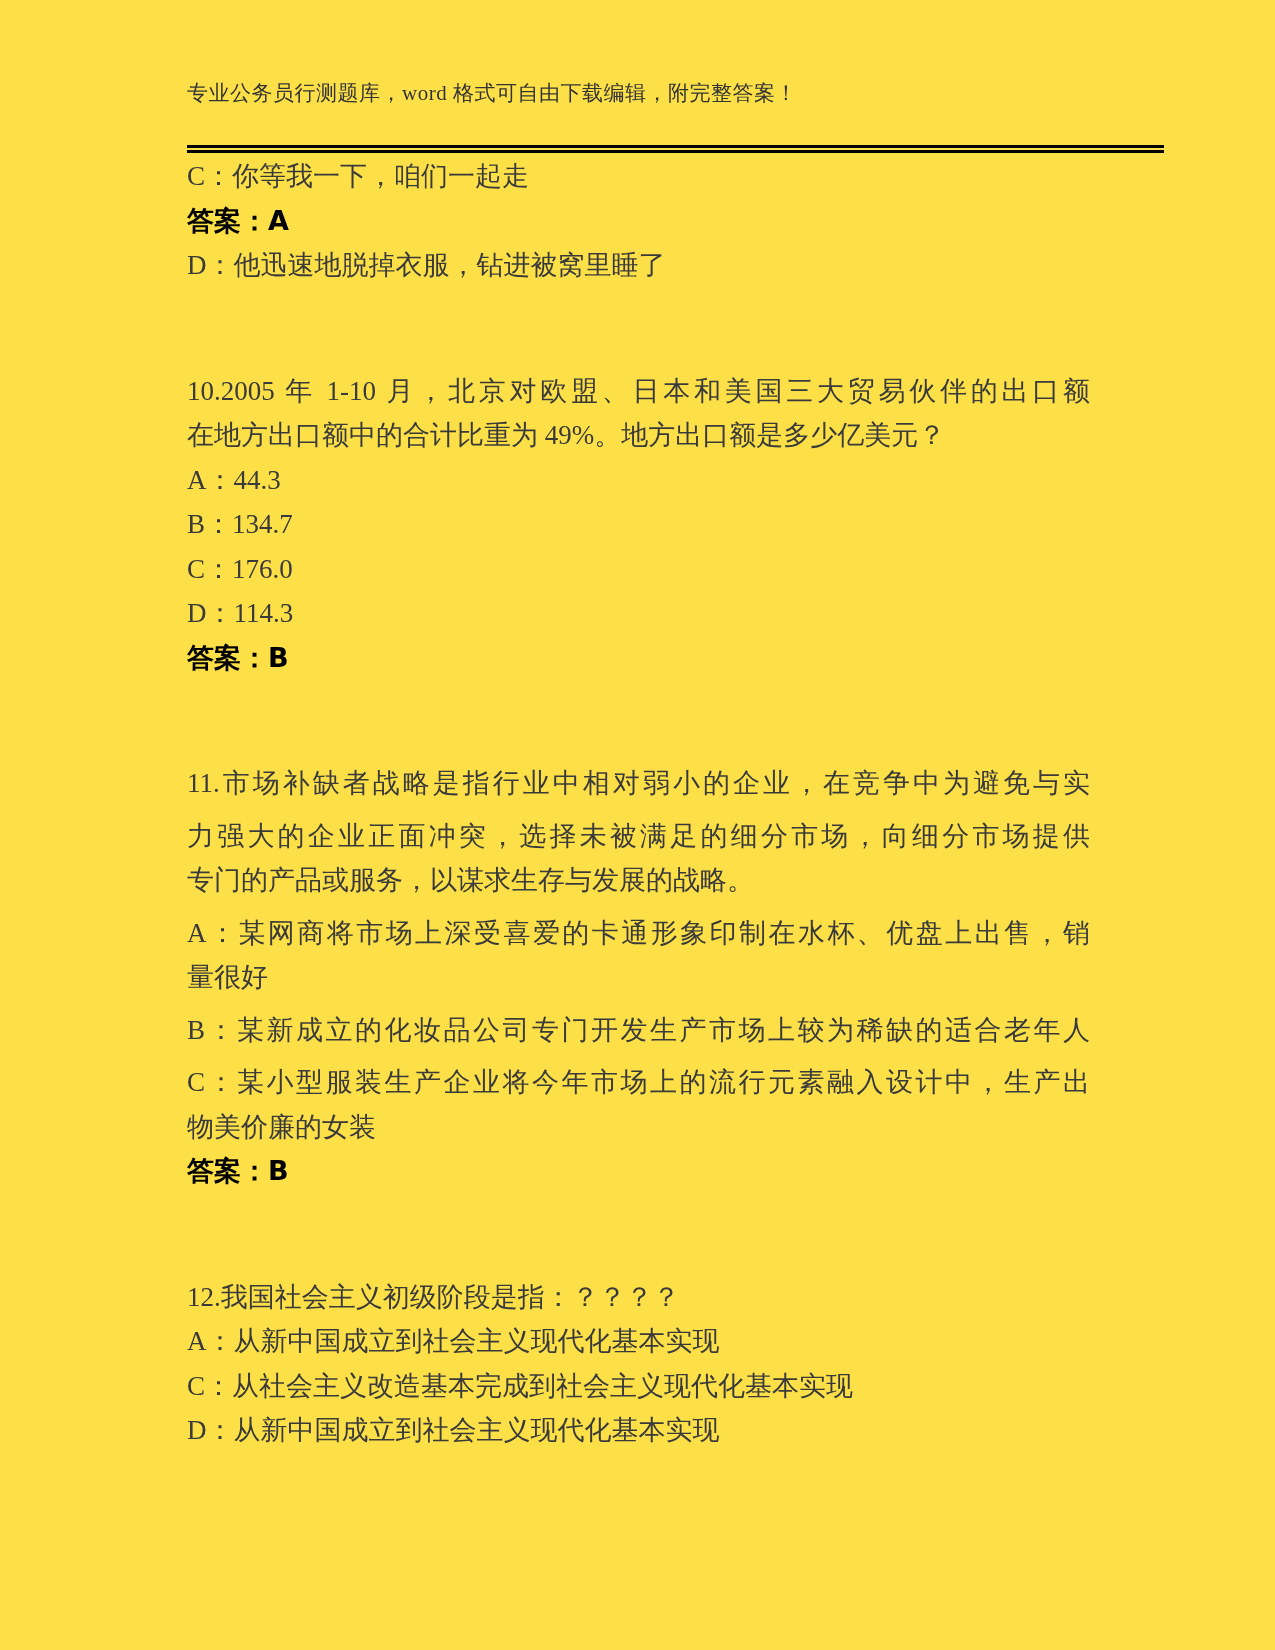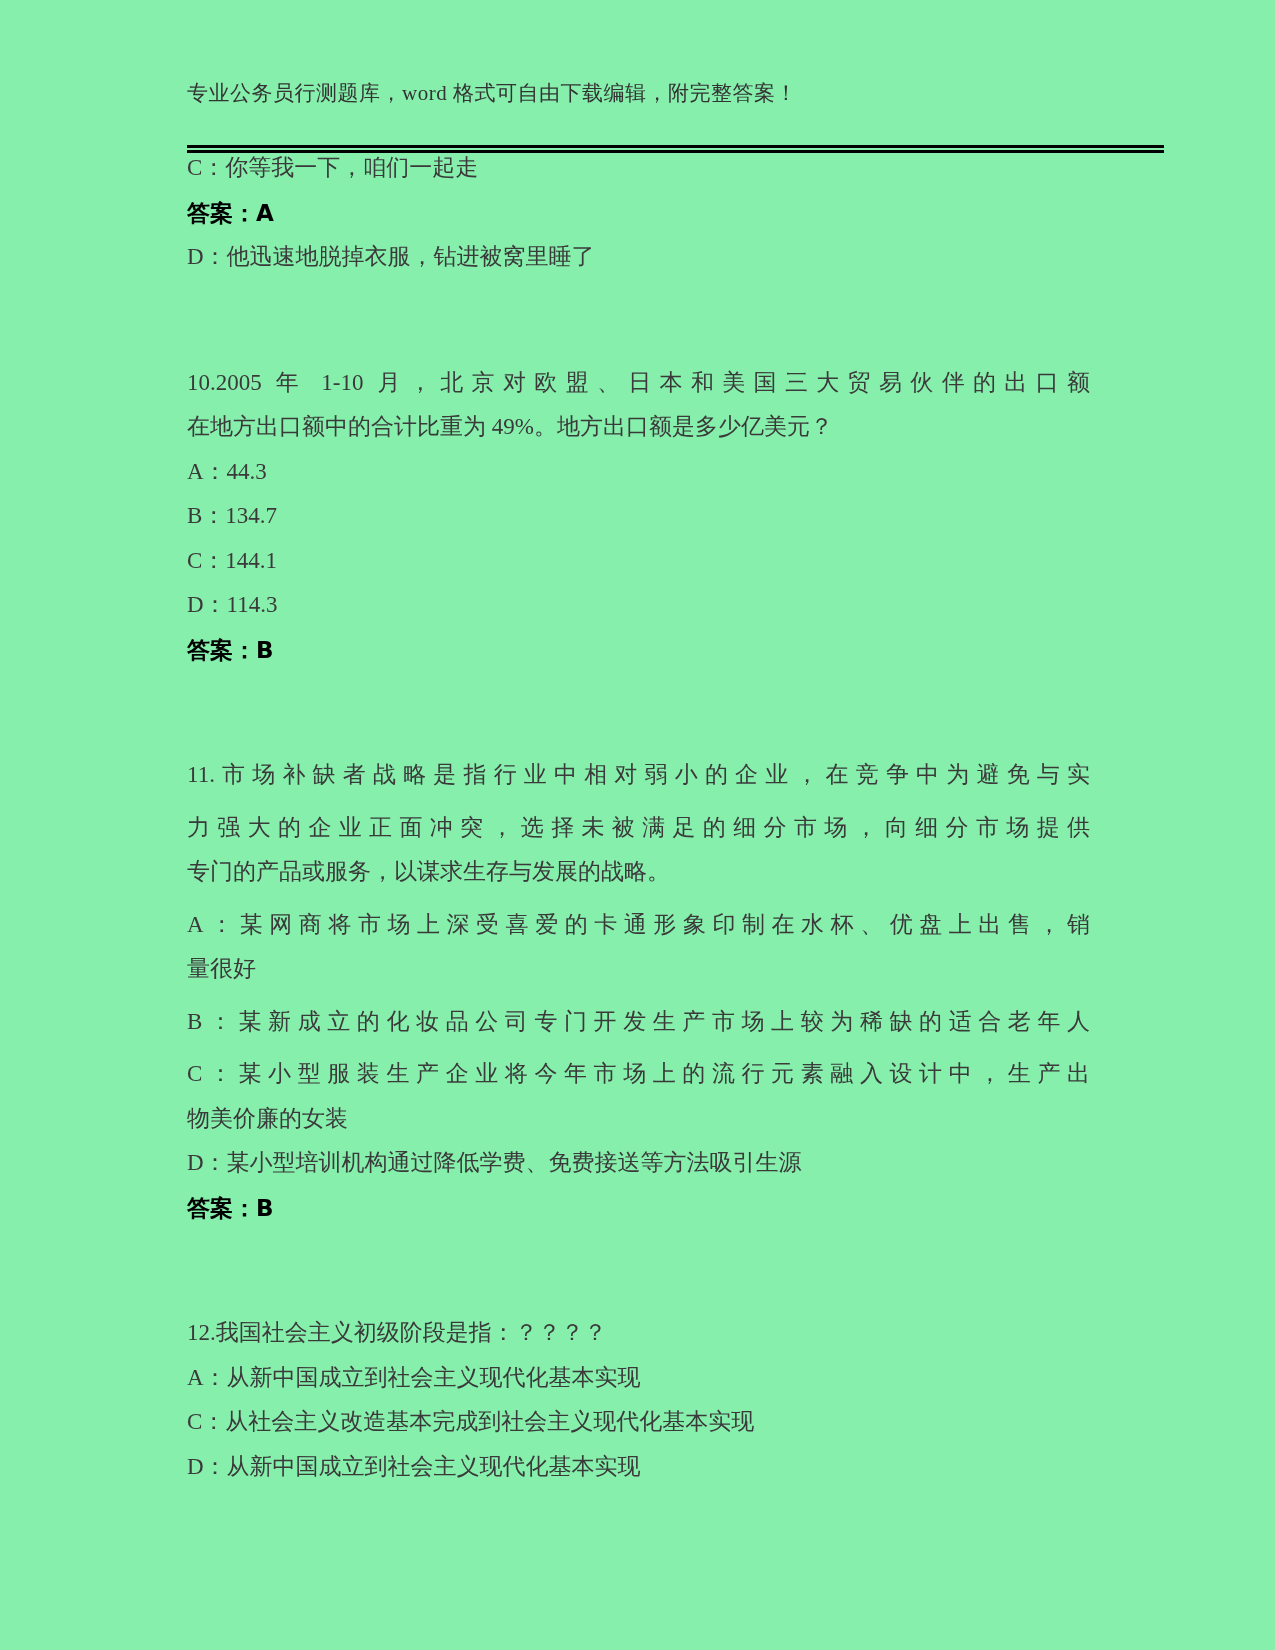--- a/index.html
+++ b/index.html
@@ -1,32 +1,32 @@
 <!DOCTYPE html>
 <html><head>
 <meta charset="utf-8">
 <style>
   html,body { margin:0; padding:0; background:#ffffff; }
   .page {
-    position:relative; width:1275px; height:1650px; background:#86efac;
+    position:relative; width:1275px; height:1650px; background:#fde047;
     margin:0 auto; overflow:hidden;
     font-family:"Liberation Serif","DejaVu Serif",serif;
   }
   .header-text {
     position:absolute; left:187px; top:80px;
     font-size:21px; line-height:26px; color:#333333; letter-spacing:0.5px;
   }
   .header-rule {
     position:absolute; left:187px; top:145px; width:977px; height:2px;
     border-top:3px solid #000000; border-bottom:3px solid #000000;
     box-sizing:content-box;
   }
   .body-block {
-    position:absolute; left:187px; top:146px; width:903px;
-    font-size:23px; line-height:44.5px; color:#3a3a3a;
+    position:absolute; left:187px; top:154px; width:903px;
+    font-size:27px; line-height:44.5px; color:#3a3a3a;
   }
   .ln { min-height:44.5px; }
   .j  { text-align:justify; text-align-last:justify;margin-top:8px; }
   .ans {
     font-family:"DejaVu Sans","Liberation Sans",sans-serif;
     font-weight:700; color:#000000;
   }
   .gap { margin-top:81px; }
 </style>
 </head>
@@ -40,33 +40,32 @@
   <div class="body-block">
 
     <div class="ln">C：你等我一下，咱们一起走</div>
     <div class="ln ans">答案：A</div>
     <div class="ln">D：他迅速地脱掉衣服，钻进被窝里睡了</div>
 
     <div class="ln j gap">10.2005 年 1-10 月，北京对欧盟、日本和美国三大贸易伙伴的出口额</div>
     <div class="ln">在地方出口额中的合计比重为 49%。地方出口额是多少亿美元？</div>
     <div class="ln">A：44.3</div>
     <div class="ln">B：134.7</div>
-    <div class="ln">C：144.1</div>
+    <div class="ln">C：176.0</div>
     <div class="ln">D：114.3</div>
     <div class="ln ans">答案：B</div>
 
     <div class="ln j gap">11.市场补缺者战略是指行业中相对弱小的企业，在竞争中为避免与实</div>
     <div class="ln j">力强大的企业正面冲突，选择未被满足的细分市场，向细分市场提供</div>
     <div class="ln">专门的产品或服务，以谋求生存与发展的战略。</div>
     <div class="ln j">A：某网商将市场上深受喜爱的卡通形象印制在水杯、优盘上出售，销</div>
     <div class="ln">量很好</div>
     <div class="ln j">B：某新成立的化妆品公司专门开发生产市场上较为稀缺的适合老年人</div>
     <div class="ln j">C：某小型服装生产企业将今年市场上的流行元素融入设计中，生产出</div>
     <div class="ln">物美价廉的女装</div>
-    <div class="ln">D：某小型培训机构通过降低学费、免费接送等方法吸引生源</div>
     <div class="ln ans">答案：B</div>
 
     <div class="ln gap">12.我国社会主义初级阶段是指：？？？？</div>
     <div class="ln">A：从新中国成立到社会主义现代化基本实现</div>
     <div class="ln">C：从社会主义改造基本完成到社会主义现代化基本实现</div>
     <div class="ln">D：从新中国成立到社会主义现代化基本实现</div>
 
   </div>
 </div>
 

